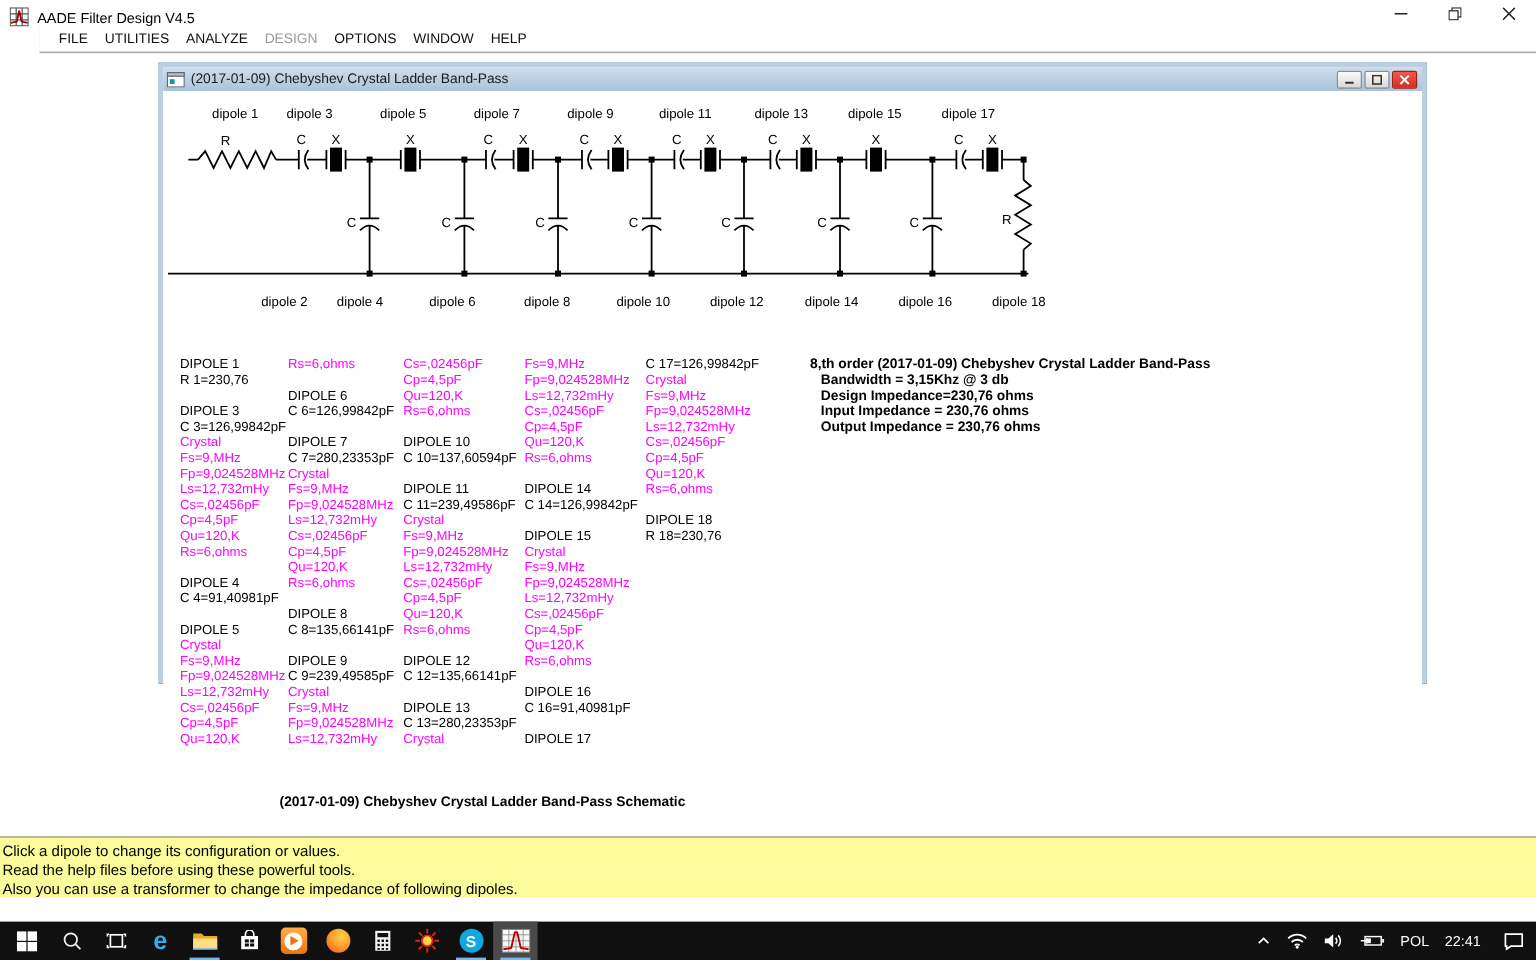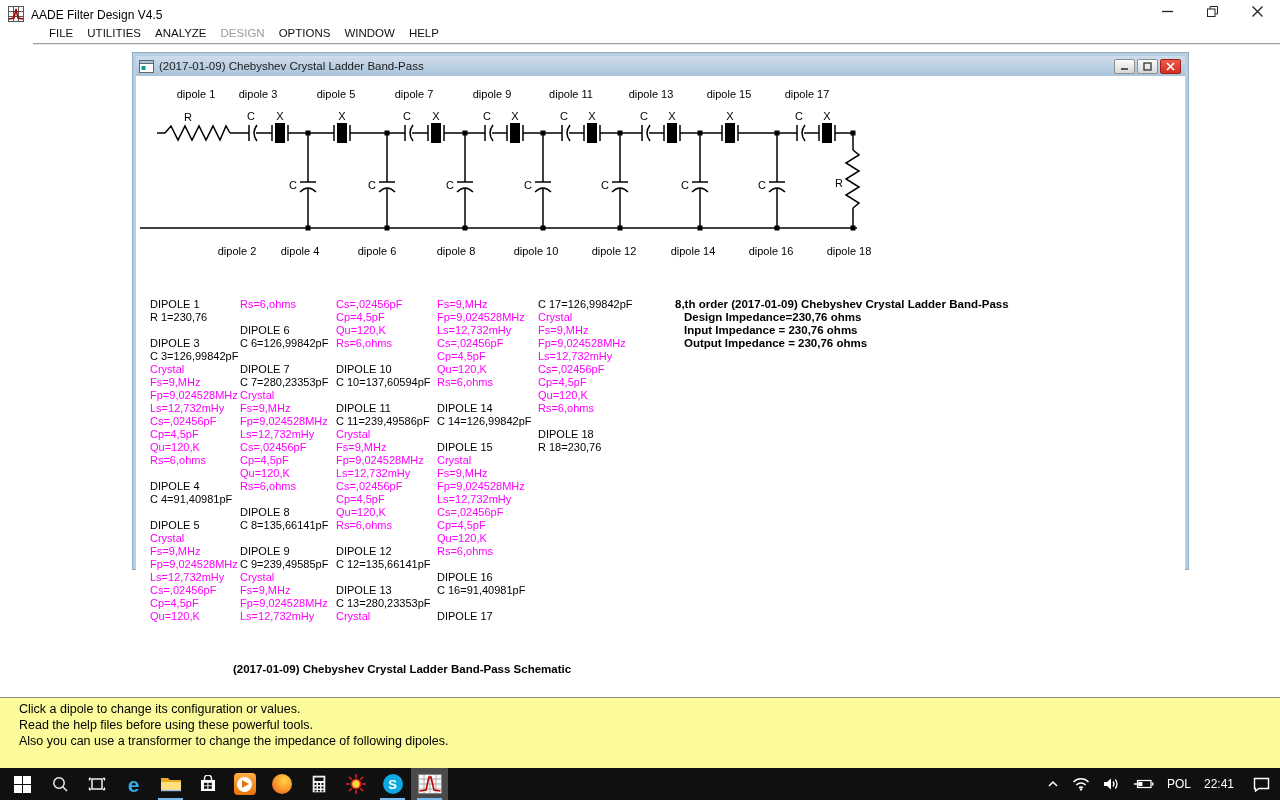--- a/index.html
+++ b/index.html
@@ -44,22 +44,22 @@
   .tline{height:13px;}
 
   
   .summary{position:absolute;left:539px;top:222px;font-size:11.5px;line-height:13px;
            font-weight:bold;color:#000;white-space:nowrap;}
   .summary .sum-line{padding-left:9px;height:13px;}
 
   .caption{position:absolute;left:97px;top:587px;font-size:11.5px;font-weight:bold;color:#000;white-space:nowrap;}
 
   
-  .status-panel{position:absolute;left:0;top:697px;width:1280px;height:71px;background:#fbfb9b;
-                border-top:1px solid #8a8a8a;box-sizing:border-box;padding:3px 0 0 19px;
+  .status-panel{position:absolute;left:0;top:697px;width:1280px;height:51px;background:#fbfb9b;
+                border-top:1px solid #8a8a8a;box-sizing:border-box;padding:3px 0 0 2px;
                 font-size:12.5px;line-height:16px;color:#000;}
   .status-line{white-space:nowrap;}
 
   
   .taskbar{position:absolute;left:0;top:768px;width:1280px;height:32px;background:#101010;
            display:flex;align-items:stretch;}
   .tb-btn{position:relative;width:37px;display:flex;align-items:center;justify-content:center;}
   .tb-btn.running::after{content:"";position:absolute;left:6px;right:6px;bottom:0;height:2px;background:#76b9ed;}
   .tb-btn.active{background:#4a4a4a;}
   .edge-e{color:#35abe8;font-size:21px;font-weight:bold;line-height:1;}
@@ -412,20 +412,21 @@
             <div class="tline" style="color: rgb(255, 0, 255);">Qu=120,K</div>
             <div class="tline" style="color: rgb(255, 0, 255);">Rs=6,ohms</div>
             <div class="tline">&nbsp;</div>
             <div class="tline" style="color: rgb(0, 0, 0);">DIPOLE 18</div>
             <div class="tline" style="color: rgb(0, 0, 0);">R 18=230,76</div>
           </div>
 
         <div class="summary">
           <div>8,th order (2017-01-09) Chebyshev Crystal Ladder Band-Pass</div>
           <div>
+              <div class="sum-line">Bandwidth = 3,15Khz @ 3 db</div>
               <div class="sum-line">Design Impedance=230,76 ohms</div>
               <div class="sum-line">Input Impedance = 230,76 ohms</div>
               <div class="sum-line">Output Impedance = 230,76 ohms</div>
             </div>
         </div>
 
         <div class="caption">(2017-01-09) Chebyshev Crystal Ladder Band-Pass Schematic</div>
       </div>
     </div>
   </div>

